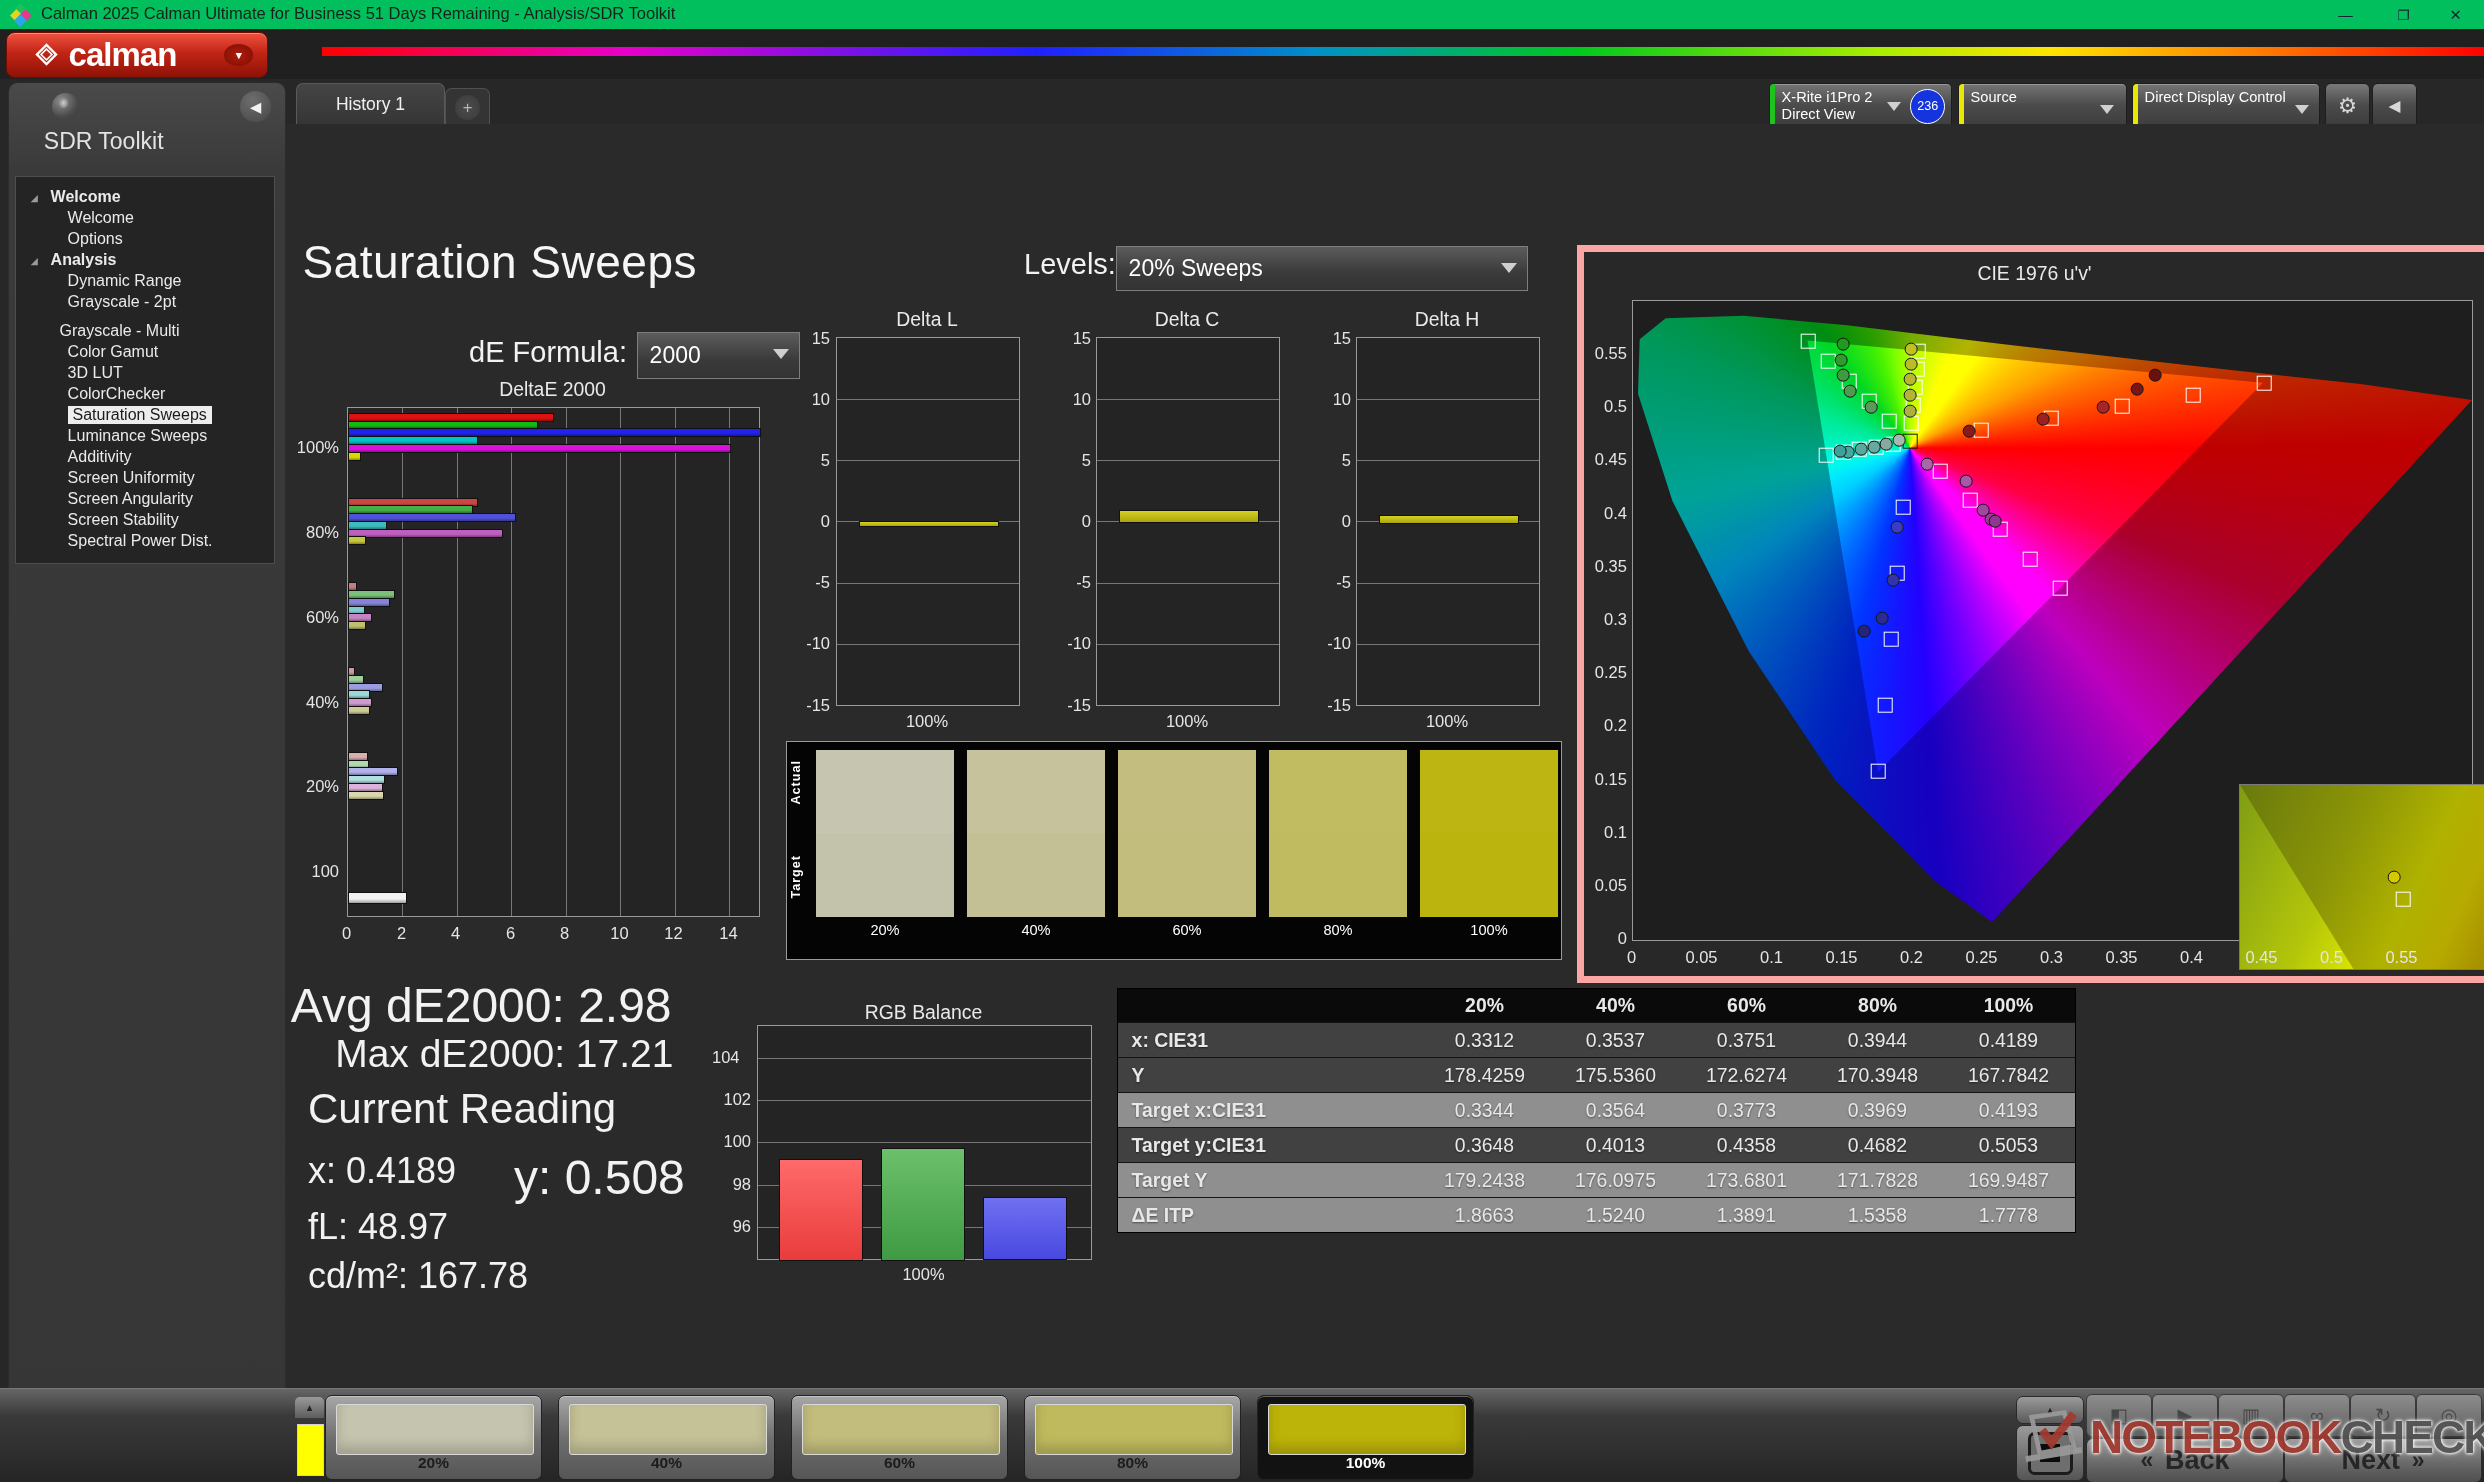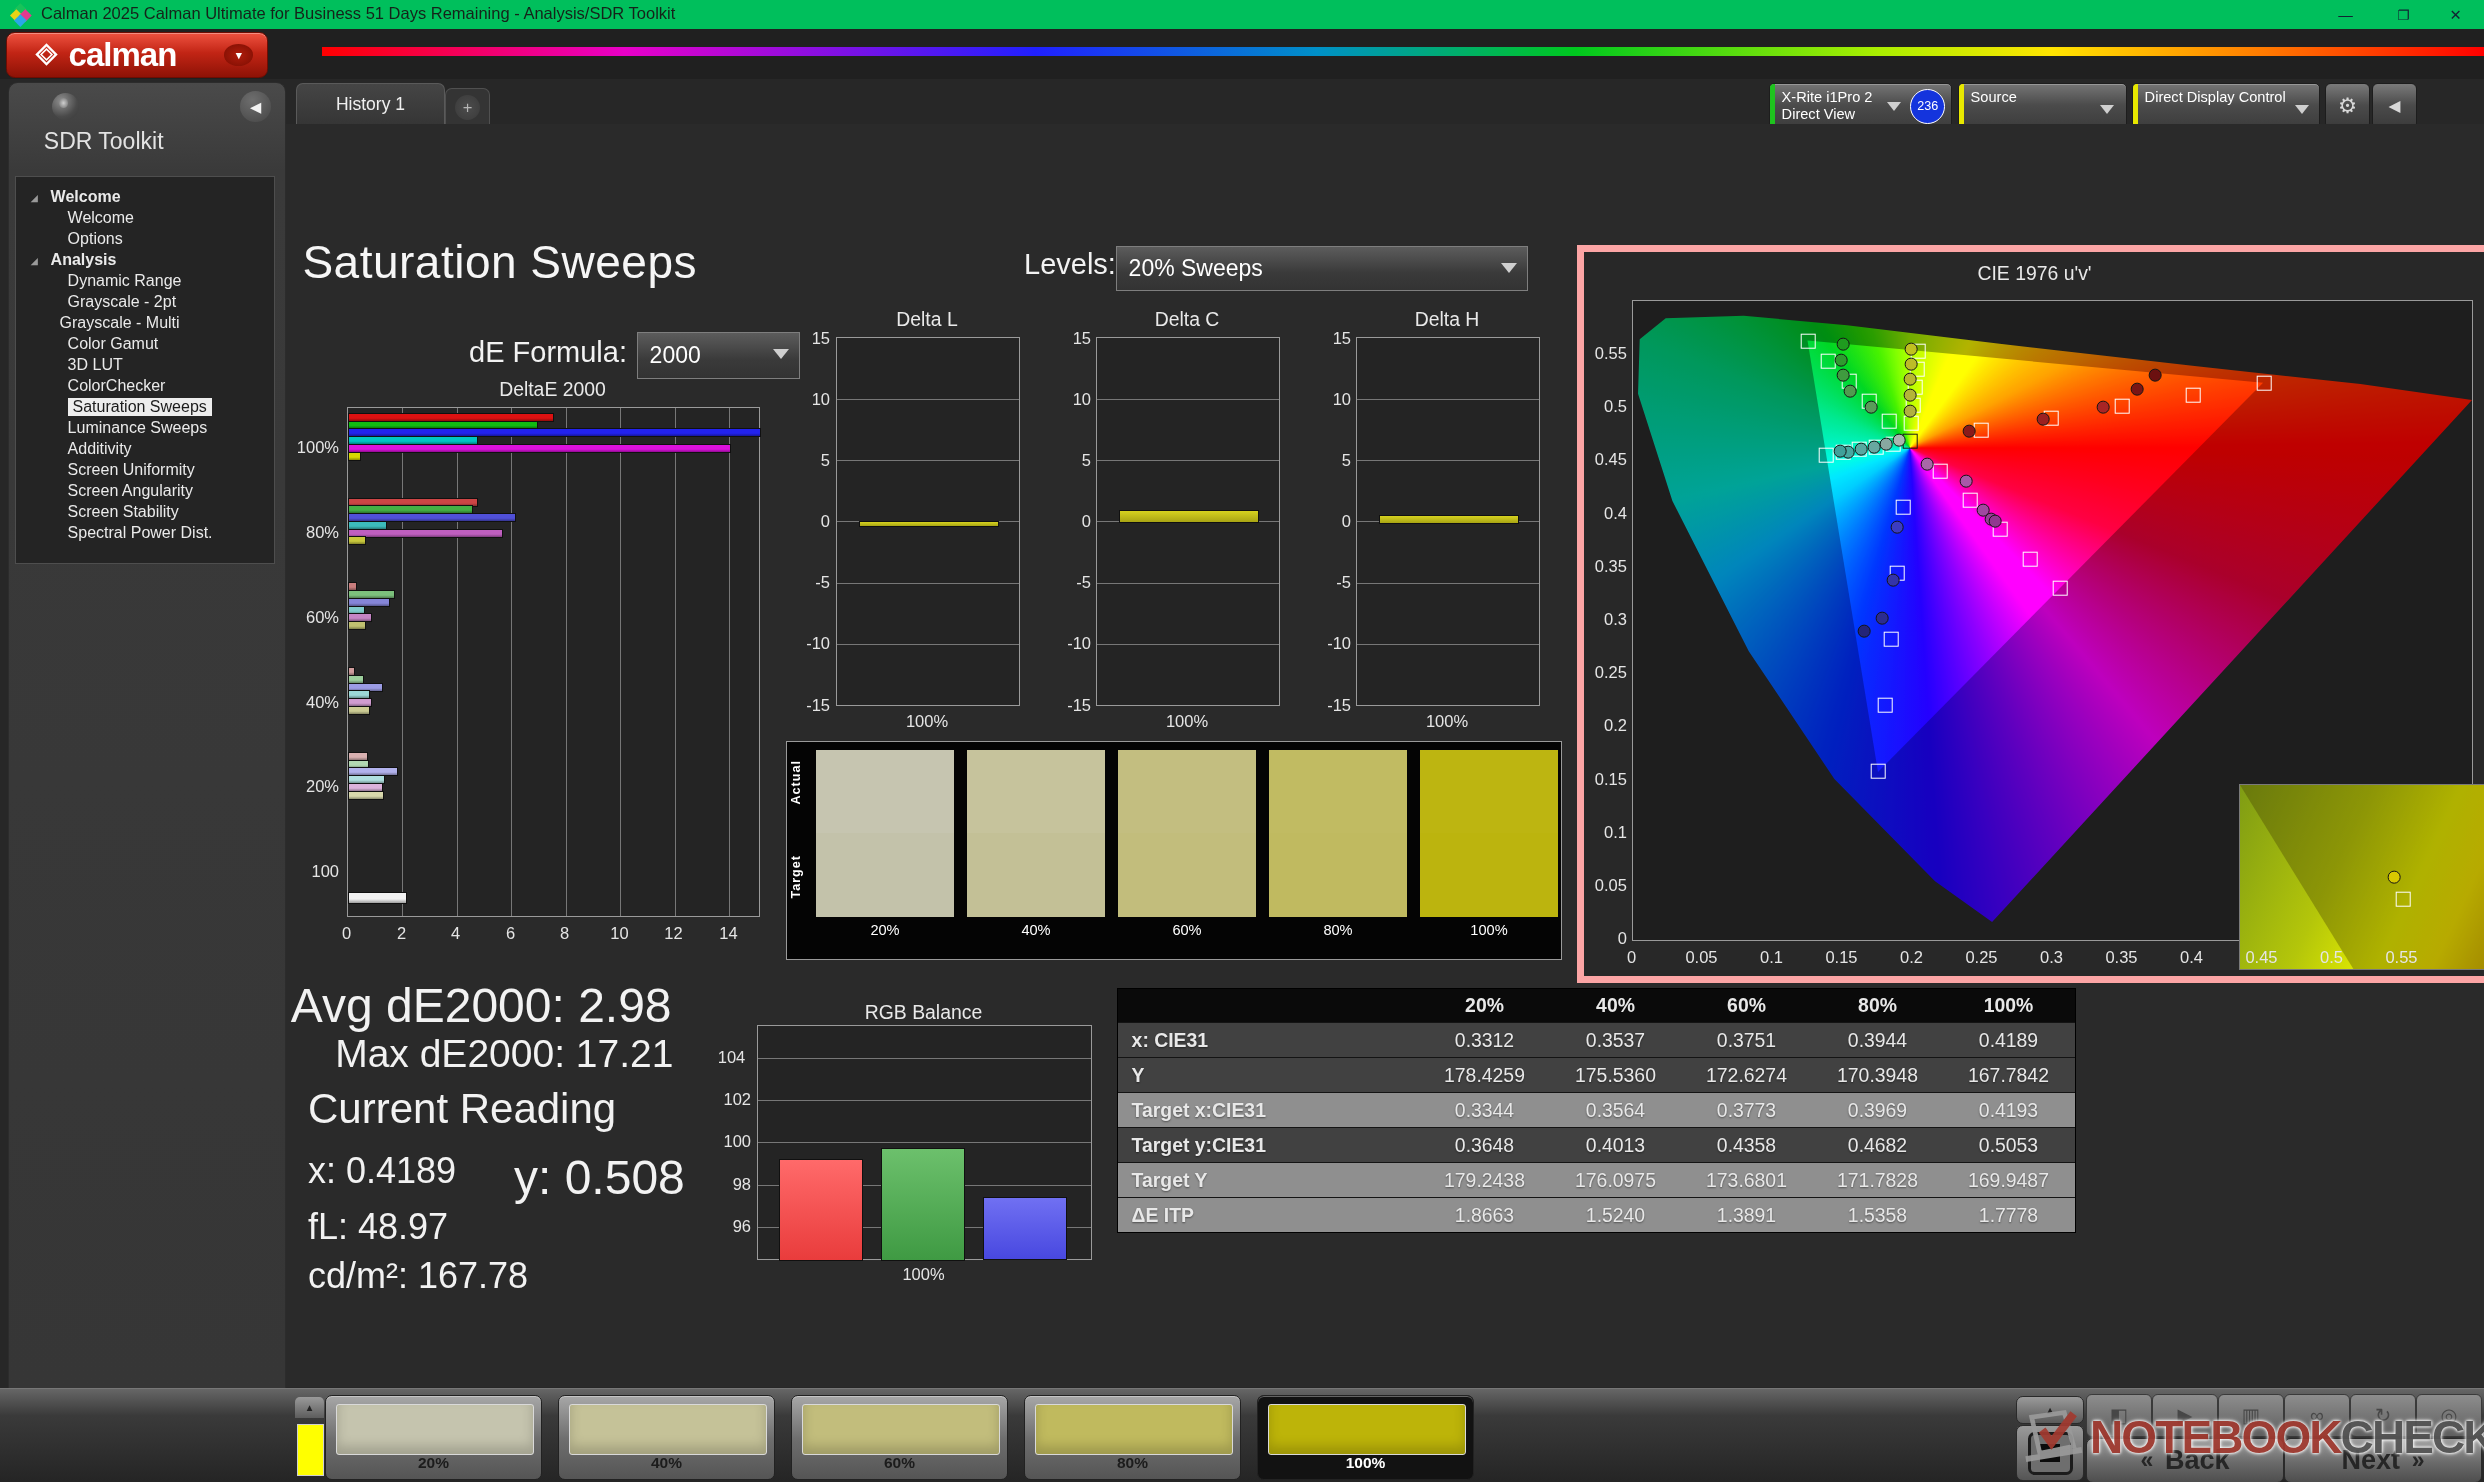--- a/index.html
+++ b/index.html
@@ -401,21 +401,21 @@
         <div class="gridh" style="top: 32px;"></div>
         <div class="vbar" style="left: 21.3px; width: 82px; top: 133px; height: 100px; background: linear-gradient(rgb(255, 106, 106), rgb(233, 60, 60));"></div>
         <div class="vbar" style="left: 123px; width: 82px; top: 122px; height: 111px; background: linear-gradient(rgb(108, 192, 108), rgb(63, 154, 67));"></div>
         <div class="vbar" style="left: 225px; width: 82px; top: 171px; height: 61px; background: linear-gradient(rgb(112, 112, 242), rgb(72, 72, 224));"></div>
       </div>
     <div id="rgb-labels">
         <div class="axlab" style="position: absolute; left: 429px; top: 1093px; width: 39px; text-align: right;">96</div>
         <div class="axlab" style="position: absolute; left: 429px; top: 1051px; width: 39px; text-align: right;">98</div>
         <div class="axlab" style="position: absolute; left: 429px; top: 1008px; width: 39px; text-align: right;">100</div>
         <div class="axlab" style="position: absolute; left: 429px; top: 966px; width: 39px; text-align: right;">102</div>
-        <div class="axlab" style="position: absolute; left: 429px; top: 924px; width: 39px; text-align: center;">104</div>
+        <div class="axlab" style="position: absolute; left: 429px; top: 924px; width: 39px; text-align: left;">104</div>
         <div class="axlab" style="position: absolute; left: 474px; top: 1141px; width: 333px; text-align: center;">100%</div>
       </div>
 
     <div class="tbl" id="data-table">
         <div class="hrow">
           <div class="c0"></div>
           <div class="cv">20%</div>
           <div class="cv">40%</div>
           <div class="cv">60%</div>
           <div class="cv">80%</div>
@@ -596,21 +596,21 @@
         <div class="treerow lvl1" style="margin-top: 0px;">
           <div class="exp">◢</div>
           <span>Analysis</span>
         </div>
         <div class="treerow lvl2" style="margin-top: 0px;">
           <span>Dynamic Range</span>
         </div>
         <div class="treerow lvl2" style="margin-top: 0px;">
           <span>Grayscale - 2pt</span>
         </div>
-        <div class="treerow lvl2" style="margin-top: 0px; padding-left: 44px;">
+        <div class="treerow lvl2" style="margin-top: 8px; padding-left: 44px;">
           <span>Grayscale - Multi</span>
         </div>
         <div class="treerow lvl2" style="margin-top: 0px;">
           <span>Color Gamut</span>
         </div>
         <div class="treerow lvl2" style="margin-top: 0px;">
           <span>3D LUT</span>
         </div>
         <div class="treerow lvl2" style="margin-top: 0px;">
           <span>ColorChecker</span>

